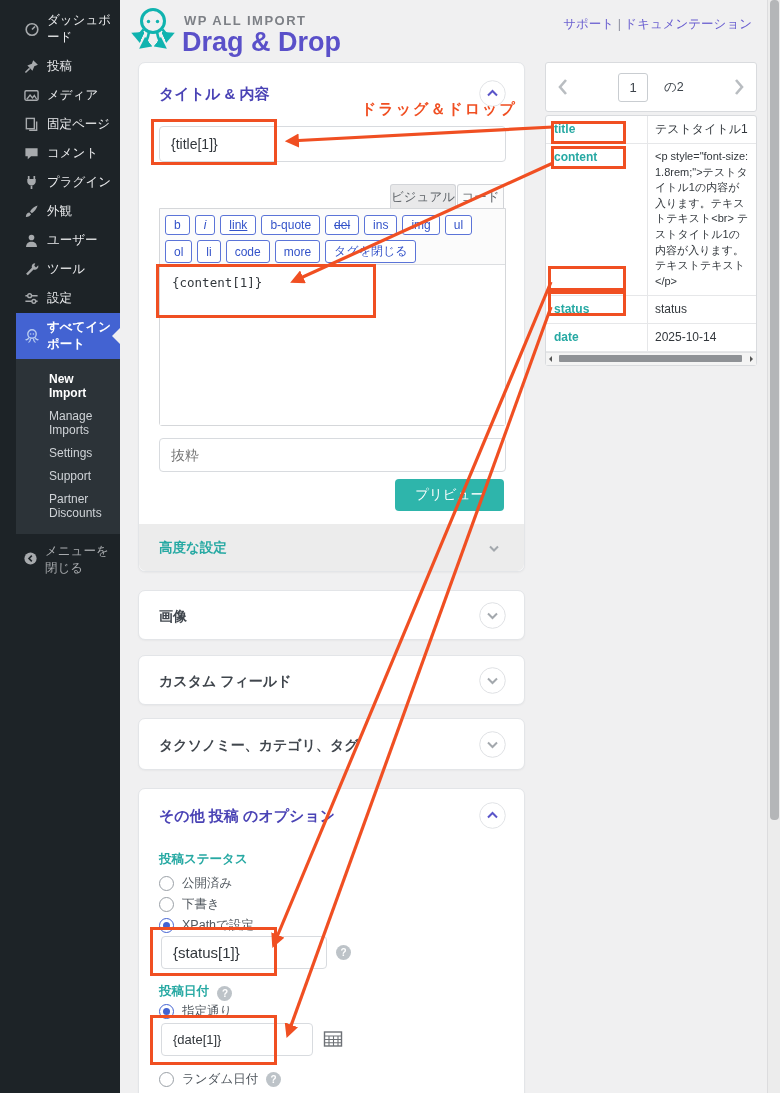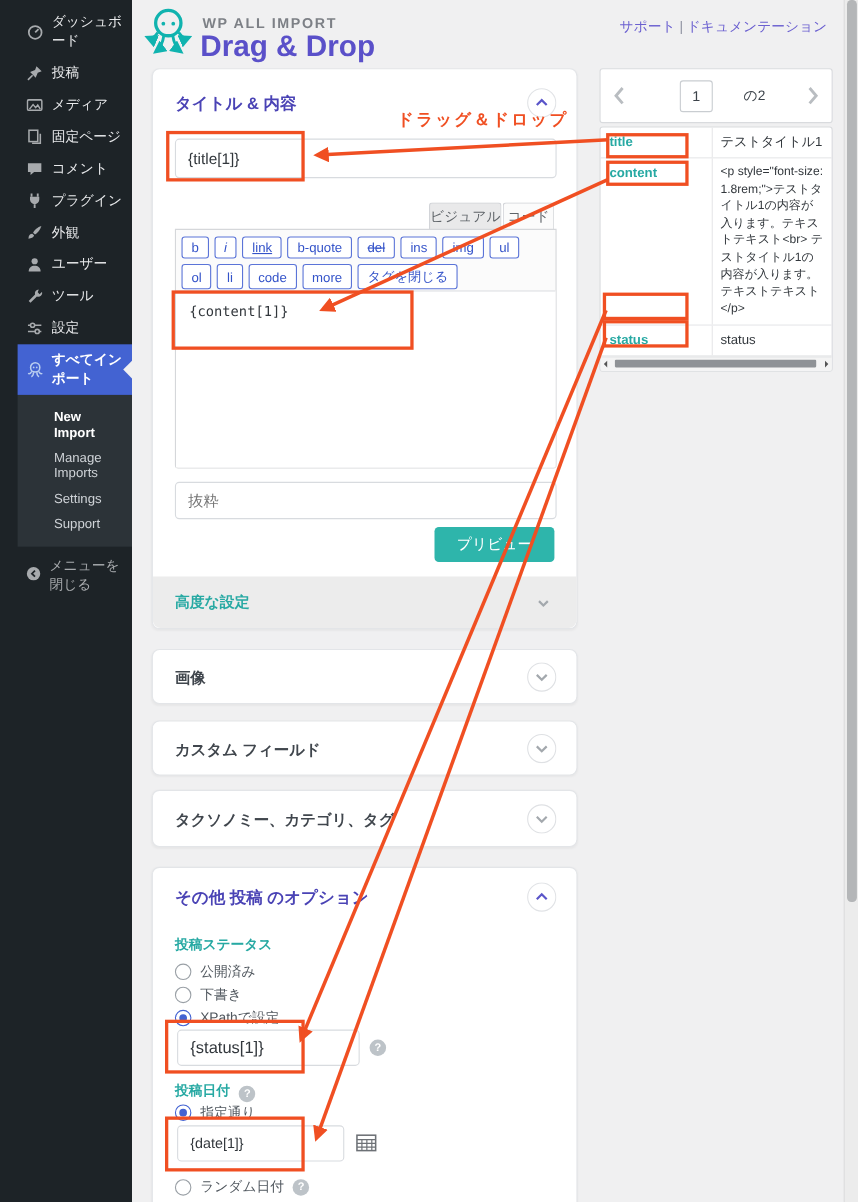--- a/index.html
+++ b/index.html
@@ -52,21 +52,21 @@
   
   .radio-row { position:absolute; display:flex; align-items:center; gap:8px; font-size:12.5px; color:#50575e; cursor:pointer; }
   .radio { width:15px; height:15px; border-radius:50%; border:1.5px solid #9aa0a6; background:#fff; position:relative; flex:0 0 15px; }
   .radio.checked { border-color:#4363d2; }
   .radio.checked::after { content:""; position:absolute; left:2.5px; top:2.5px; width:7px; height:7px; border-radius:50%; background:#4363d2; }
   .help { display:inline-flex; width:15px; height:15px; border-radius:50%; background:#bdc3c8; color:#fff; font-size:10px; font-weight:bold; align-items:center; justify-content:center; }
 
   
   .pg-card { position:absolute; left:545px; top:62px; width:212px; height:50px; background:#fff; border:1px solid #d9dbde; border-radius:3px; display:flex; align-items:center; z-index:2; }
   .pg-input { width:30px; height:29px; border:1px solid #c9cdd1; border-radius:3px; text-align:center; font-size:13px; color:#3c434a; font-family:inherit; outline:none; }
-  .pg-of { font-size:12.5px; color:#3c434a; margin-left:28px; }
+  .pg-of { font-size:12.5px; color:#3c434a; margin-left:16px; }
   .tbl-card { position:absolute; left:545px; top:115px; width:212px; background:#fff; border:1px solid #d9dbde; border-radius:3px; z-index:2; }
   .tbl-row { display:flex; border-bottom:1px solid #e6e7e9; }
   .tbl-row:last-of-type { border-bottom:none; }
   .tbl-f { width:102px; flex:0 0 102px; border-right:1px solid #e6e7e9; padding:6px 8px; font-size:12px; font-weight:bold; color:#27a9a3; }
   .tbl-v { flex:1; padding:5px 7px; font-size:11px; color:#32373c; line-height:1.42; overflow-wrap:anywhere; }
   .tbl-scroll { height:13px; background:#f4f4f4; border-top:1px solid #e2e3e5; position:relative; cursor:pointer; }
   .tbl-thumb { position:absolute; left:13px; right:14px; top:2.5px; height:7px; background:#8f9296; border-radius:1px; }
   .scroll-arrow { position:absolute; top:3px; width:0; height:0; border:3.5px solid transparent; }
   .scroll-arrow.left { left:3px; border-right-color:#555; border-left:none; }
   .scroll-arrow.right { right:3px; border-left-color:#555; border-right:none; }
@@ -184,20 +184,21 @@
             <path d="M5 9.5 C4 11.5 2.5 12 1.5 11.5 M11 9.5 C12 11.5 13.5 12 14.5 11.5 M6.5 10.5 C6.5 12.5 5.5 14 4.5 14.5 M9.5 10.5 C9.5 12.5 10.5 14 11.5 14.5" fill="none" stroke="#b9cdf0" stroke-width="1.3"></path>
           </svg>
         </span>
       <span>すべてインポート</span>
     </div>
     <div class="submenu">
       <div class="submenu-item current">New Import</div>
       <div class="submenu-item">Manage Imports</div>
       <div class="submenu-item">Settings</div>
       <div class="submenu-item">Support</div>
+      <div class="submenu-item">Partner Discounts</div>
     </div>
     <div class="collapse-item">
       <span class="mi"><svg width="15" height="15" viewBox="0 0 16 16">
             <circle cx="8" cy="8" r="6.5" fill="#a7aaad"></circle>
             <path d="M9.4 5 L6.4 8 L9.4 11" fill="none" stroke="#1d2327" stroke-width="1.7"></path>
           </svg></span>
       <span>メニューを閉じる</span>
     </div>
   </aside>
 
@@ -353,20 +354,24 @@
       <div class="tbl-v" style="font-size:12px;">テストタイトル1</div>
     </div>
     <div class="tbl-row" style="min-height:127px;">
       <div class="tbl-f">content</div>
       <div class="tbl-v">&lt;p style="font-size: 1.8rem;"&gt;テストタイトル1の内容が入ります。テキストテキスト&lt;br&gt; テストタイトル1の内容が入ります。テキストテキスト&lt;/p&gt;</div>
     </div>
     <div class="tbl-row" style="min-height:24px;">
       <div class="tbl-f">status</div>
       <div class="tbl-v" style="font-size:12px;">status</div>
     </div>
+    <div class="tbl-row" style="min-height:24px;">
+      <div class="tbl-f">date</div>
+      <div class="tbl-v" style="font-size:12px;">2025-10-14</div>
+    </div>
     <div class="tbl-scroll">
       <span class="scroll-arrow left"></span>
       <div class="tbl-thumb"></div>
       <span class="scroll-arrow right"></span>
     </div>
   </div>
 
   <div class="drag-label">ドラッグ＆ドロップ</div>
   <div class="obox" style="left:151px; top:119px; width:126px; height:46px;"></div>
   <div class="obox" style="left:156px; top:264px; width:220px; height:54px;"></div>

